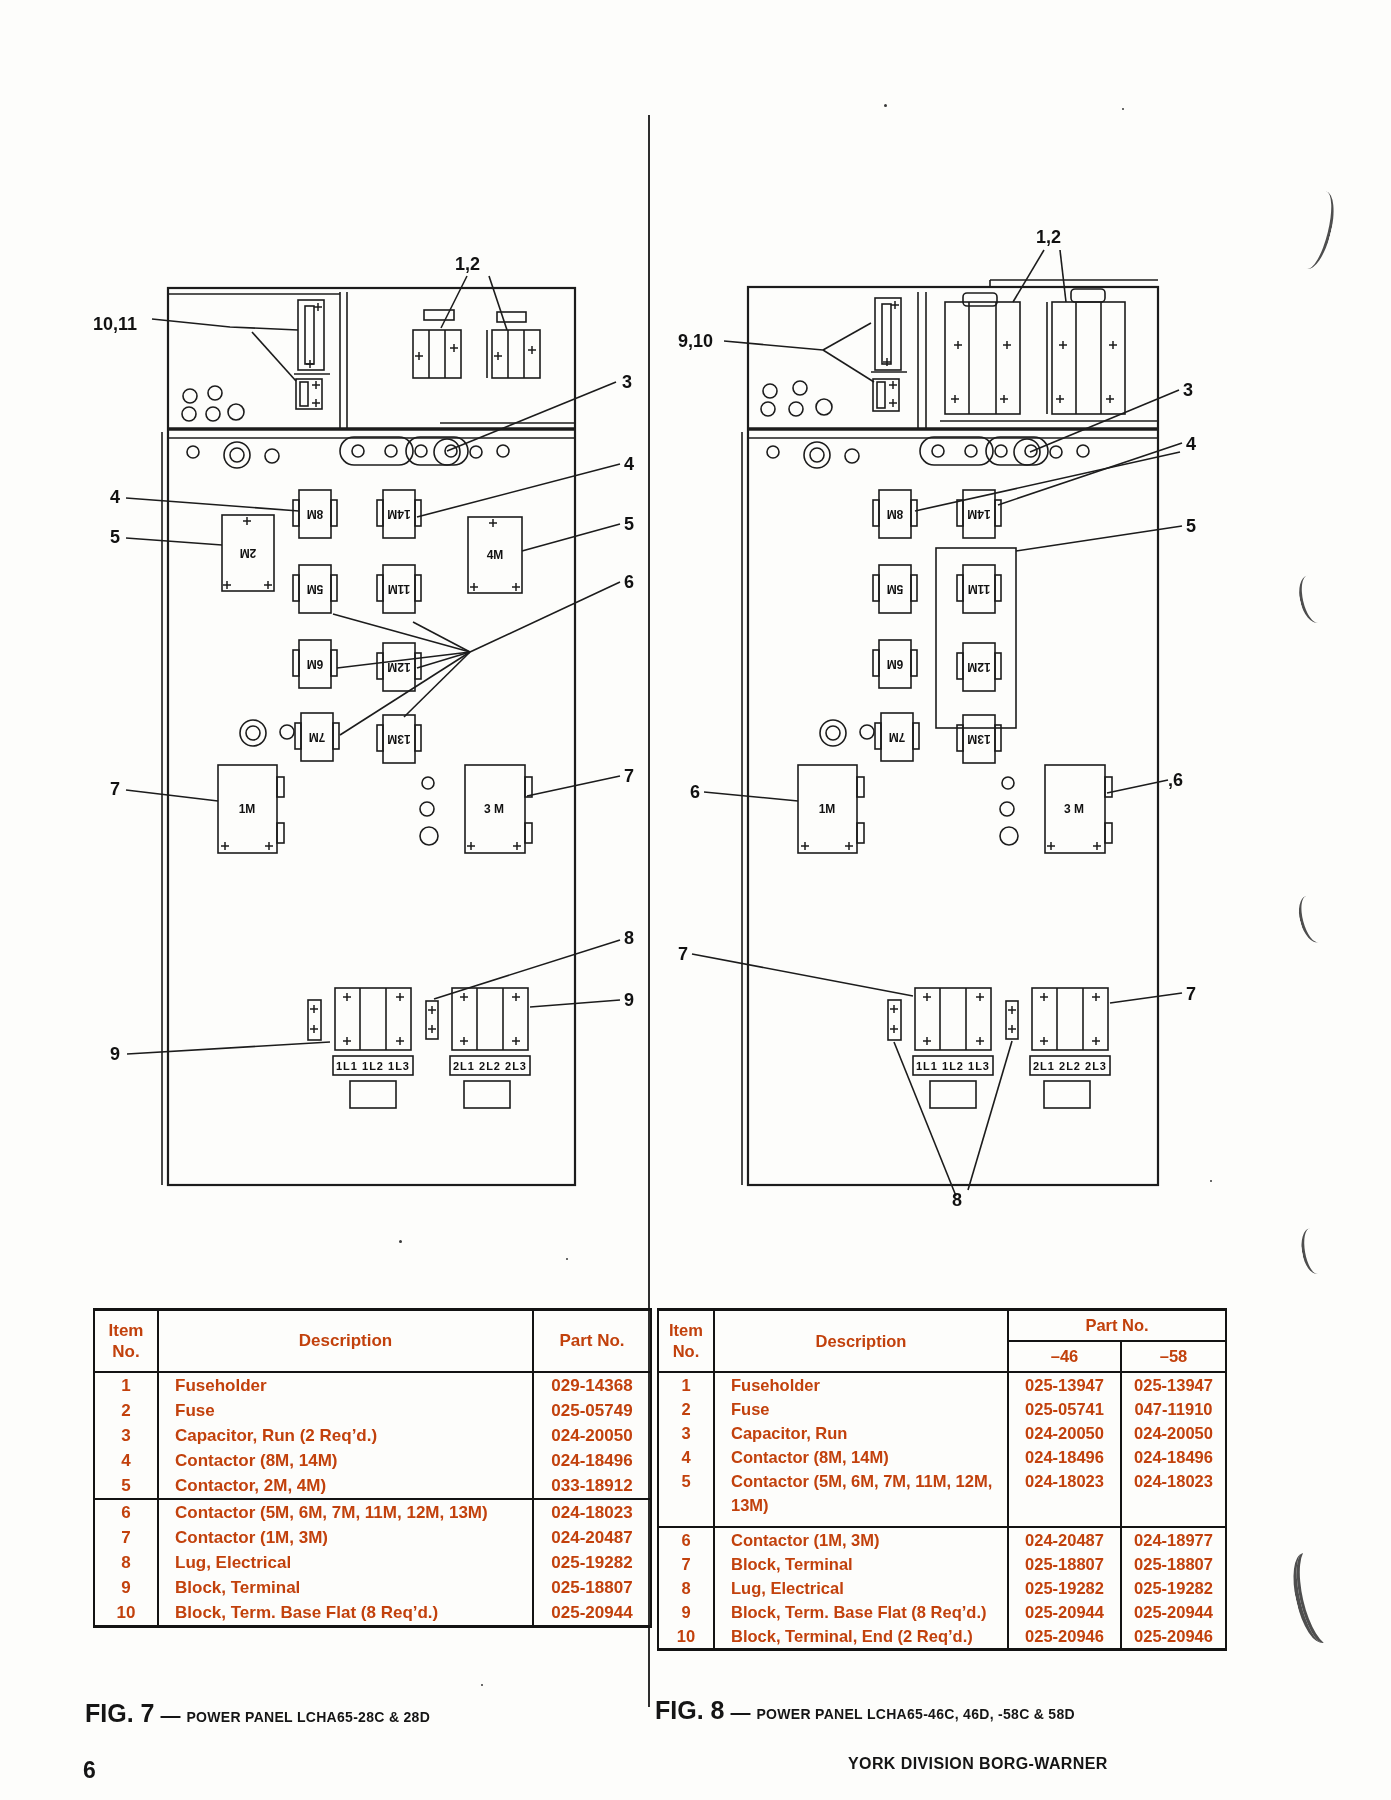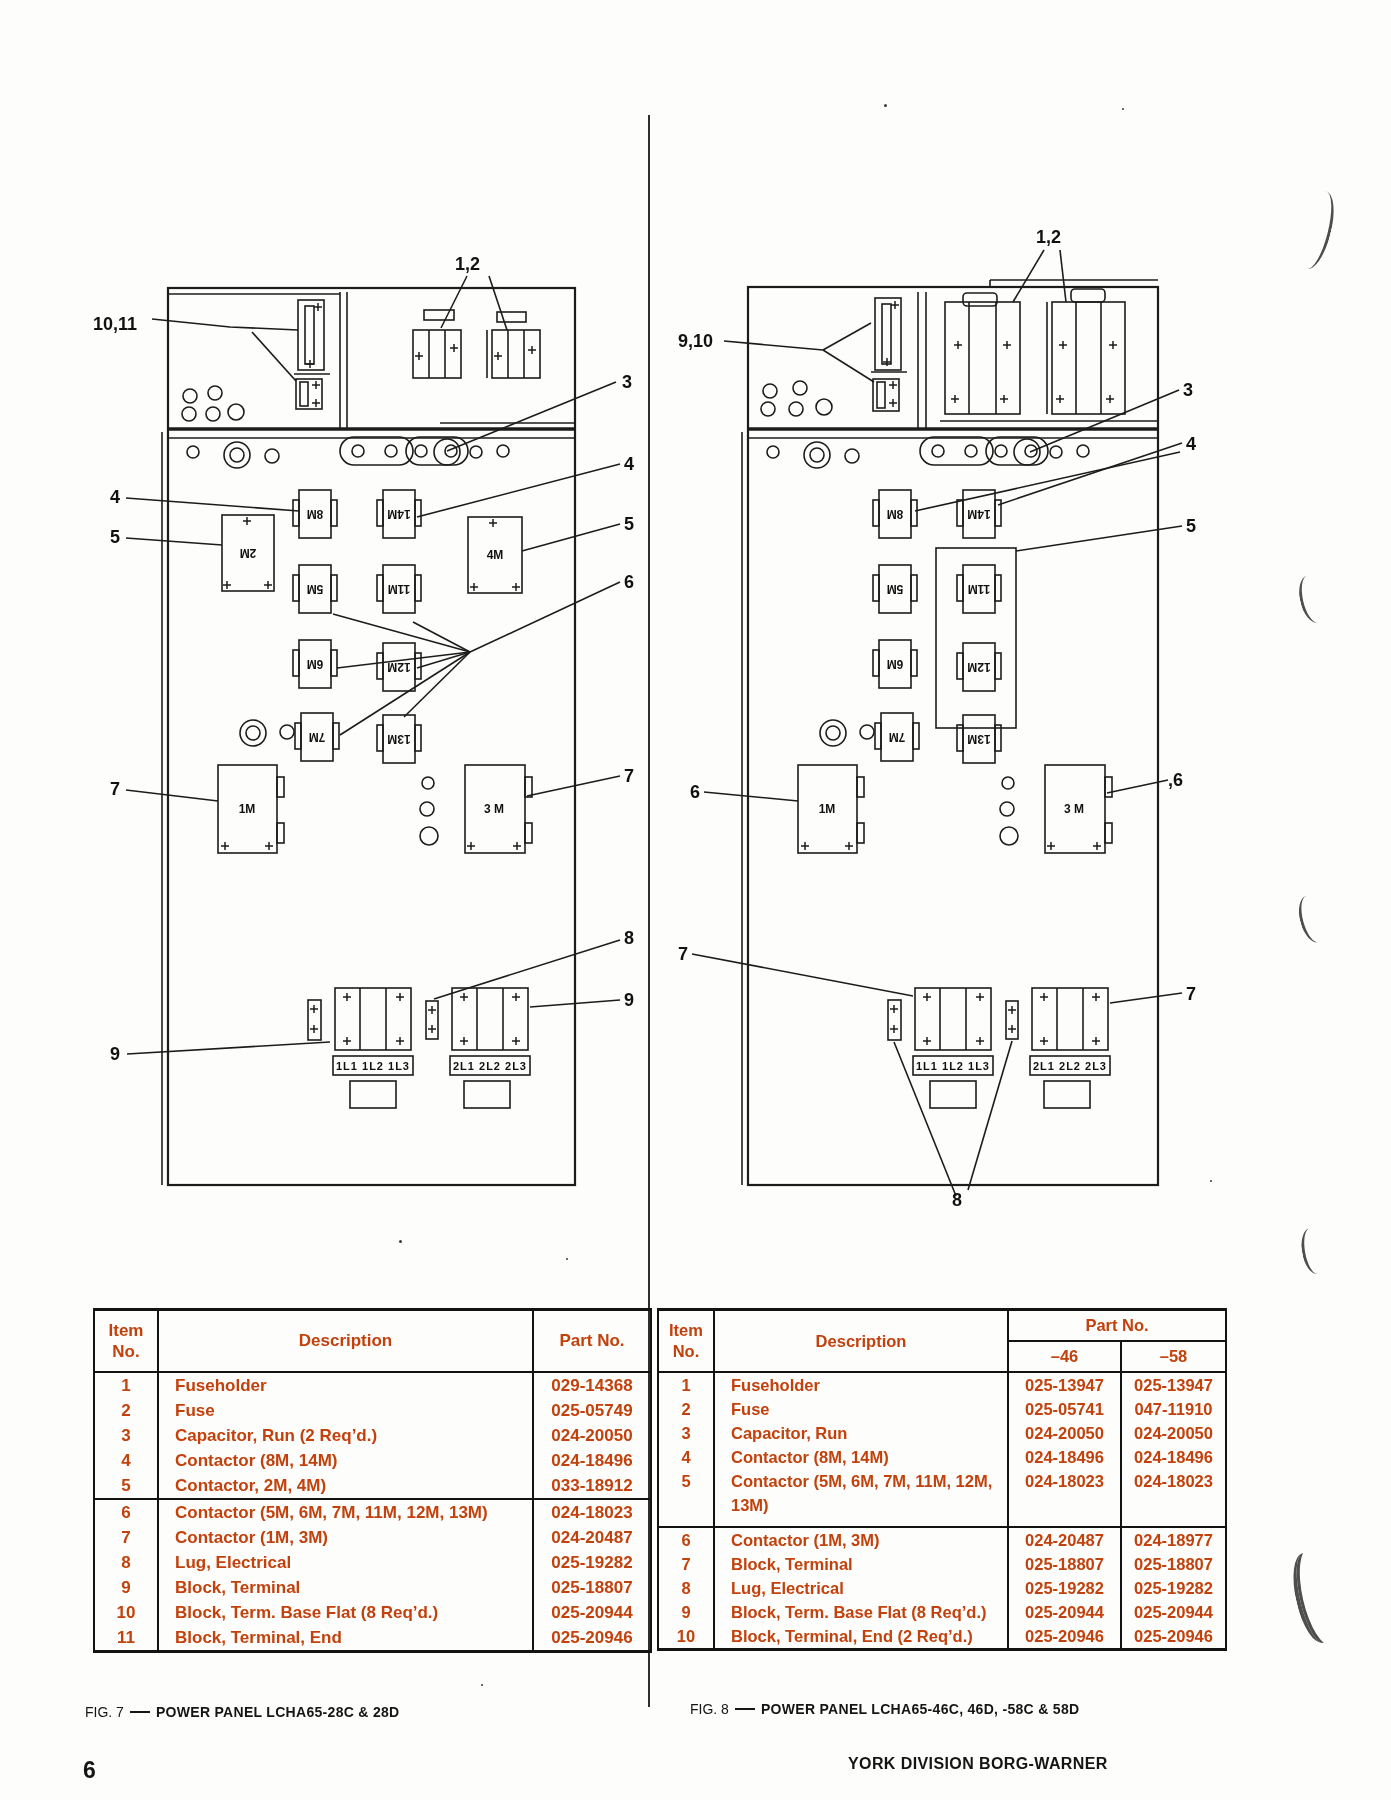--- a/index.html
+++ b/index.html
@@ -42,25 +42,25 @@
   #table7 thead th{height:60px;}
   #table7 tbody td{line-height:25px;vertical-align:top;}
   #table8{left:657px;top:1308px;width:568px;font-size:16.5px;}
   #table8 thead th{height:29px;}
   #table8 th.part-span{border-bottom:2px solid #131313;}
   #table8 tbody td{line-height:24px;vertical-align:top;}
   #table8 tbody tr:nth-child(5) td{padding-bottom:9px;}
   .item-th div{line-height:1.25;}
   
   .caption{position:absolute;white-space:nowrap;}
-  .caption .fig-label{font-size:14px;font-weight:400;}
+  .caption .fig-label{font-size:25px;font-weight:700;}
   .caption .sep{font-size:20px;font-weight:700;margin:0 6px;}
   .caption .fig-title{font-size:14px;font-weight:700;letter-spacing:.3px;}
   #caption7{left:85px;top:1699px;}
-  #caption8{left:690px;top:1696px;text-align:right;}
+  #caption8{left:655px;top:1696px;text-align:right;}
   #page-number{position:absolute;left:83px;top:1757px;font-size:23px;font-weight:700;}
   #footer-right{position:absolute;left:848px;top:1755px;font-size:16px;font-weight:700;letter-spacing:.4px;}
 </style>
 </head>
 <body>
 
 <div class="v-divider"></div>
 
 <div class="crescent r" style="left:1302px;top:190px;width:26px;height:80px;transform:rotate(14deg);"></div>
 <div class="crescent l" style="left:1300px;top:575px;width:22px;height:48px;transform:rotate(-13deg);"></div>
@@ -585,25 +585,20 @@
       <tr>
       <td class="c-item">9</td>
       <td class="c-desc">Block, Terminal</td>
       <td class="c-part">025-18807</td>
     </tr>
       <tr>
       <td class="c-item">10</td>
       <td class="c-desc">Block, Term. Base Flat (8 Req’d.)</td>
       <td class="c-part">025-20944</td>
     </tr>
-      <tr>
-      <td class="c-item">11</td>
-      <td class="c-desc">Block, Terminal, End</td>
-      <td class="c-part">025-20946</td>
-    </tr>
     </tbody>
 </table>
 
 <table id="table8" class="parts-table">
   <colgroup>
       <col style="width:56px">
       <col style="width:294px">
       <col style="width:113px">
       <col style="width:105px">
     </colgroup>

